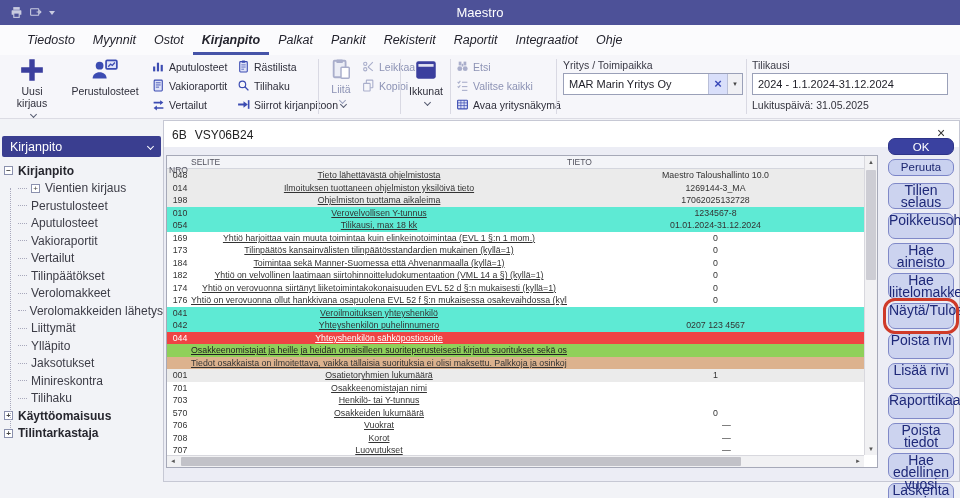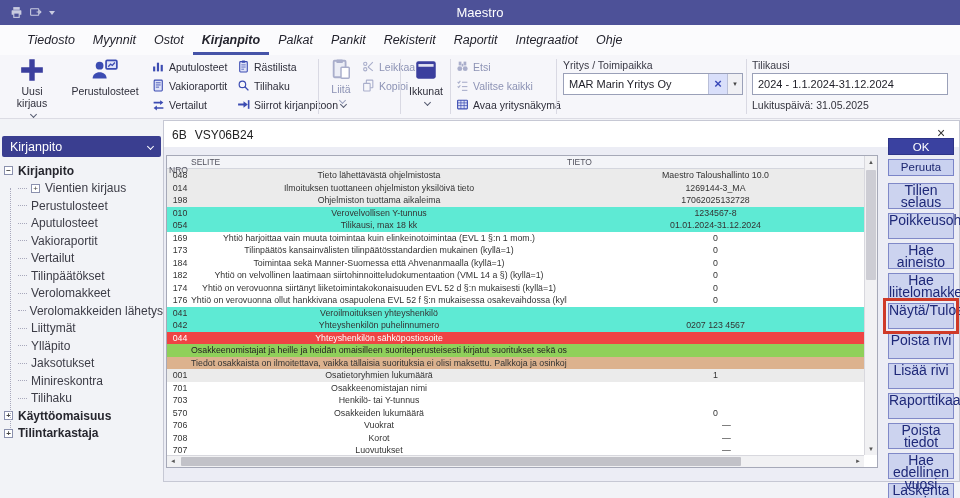--- a/index.html
+++ b/index.html
@@ -61,41 +61,41 @@
   
   .tablewrap { position:absolute; left:2px; top:34px; width:712px; height:313px; border:1px solid #a6a9b8; background:#fff; }
   .tbody { position:absolute; left:0; top:0; right:13px; bottom:12px; overflow:hidden; }
   .thead { display:flex; height:13px; background:#f3f4f8; border-bottom:1px solid #d4d6de; font-size:8.5px; color:#52525e; align-items:center; padding-left:2px; }
   .thead .c-nro { width:22px; flex:none;margin-top:16px; }
   .thead .c-sel { width:376px; flex:none; }
   .thead .c-tie { flex:1; }
   .trow { display:flex; height:12.5px; align-items:center; font-size:8.8px; color:#333; padding-left:2px; white-space:nowrap; cursor:default;text-align:center; }
   .trow span { overflow:hidden; }
   .trow .c-nro { width:22px; flex:none; }
-  .trow .c-sel { width:376px; flex:none; }
+  .trow .c-sel { width:376px; flex:none;text-decoration:underline; }
   .trow .c-tie { flex:1; }
   .trow.bg-gray { background:#ebebeb; }
   .trow.bg-yellow { background:#5eead4; }
   .trow.bg-white { background:#fff; }
   .trow.bg-selected { background:#ef4444; color:#fff; }
   .trow.bg-green { background:#8fd05a; color:#222; }
   .trow.bg-tan { background:#dcb28e; color:#333; }
   .c-tie.indent { padding-left:22px; }
   
   .vscroll { position:absolute; right:0; top:0; width:13px; bottom:12px; background:#f1f1f3; border-left:1px solid #d8d8de; }
   .vscroll .arr { height:12px; text-align:center; font-size:6px; color:#555; line-height:12px; }
   .vscroll .arr.down { position:absolute; bottom:0; left:0; right:0; }
   .vthumb { position:absolute; left:1px; right:1px; top:14px; height:110px; background:#cdcdd4; border-radius:1px; }
   .hscroll { position:absolute; left:0; right:13px; bottom:0; height:12px; background:#f1f1f3; border-top:1px solid #d8d8de; }
   .hscroll .arr { position:absolute; top:0; width:12px; text-align:center; font-size:6px; color:#555; line-height:11px; }
   .hscroll .arr.right { right:0; }
   .hthumb { position:absolute; top:1px; bottom:1px; left:14px; width:560px; background:#c2c2c8; border-radius:1px; }
   
   .btncol { position:absolute; left:724px; top:17px; width:66px; }
-  .pbtn { width:66px; text-align:center; border-radius:0; cursor:default; }
+  .pbtn { width:66px; text-align:center; border-radius:7px; cursor:default; }
   .pbtn.primary { height:17px; background:#3a41a0; color:#fff; font-size:11.5px; line-height:16px; margin-bottom:4px; border:1px solid #2e3488; }
   .pbtn.secondary { height:17px; background:#c9d1f0; color:#1c2670; font-size:11.5px; line-height:15px; margin-bottom:7px; border:1px solid #7a84c8; }
   .pbtn.small { height:26px; background:#ccd3ef; color:#1e2878; font-size:14px; line-height:12px; margin-bottom:4px; border:1px solid #8089c8; }
   .pbtn.hl { outline:3px solid #cf3a28; outline-offset:2px; }
 </style>
 </head>
 <body>
 
 <div class="titlebar">
   <div class="qat">

